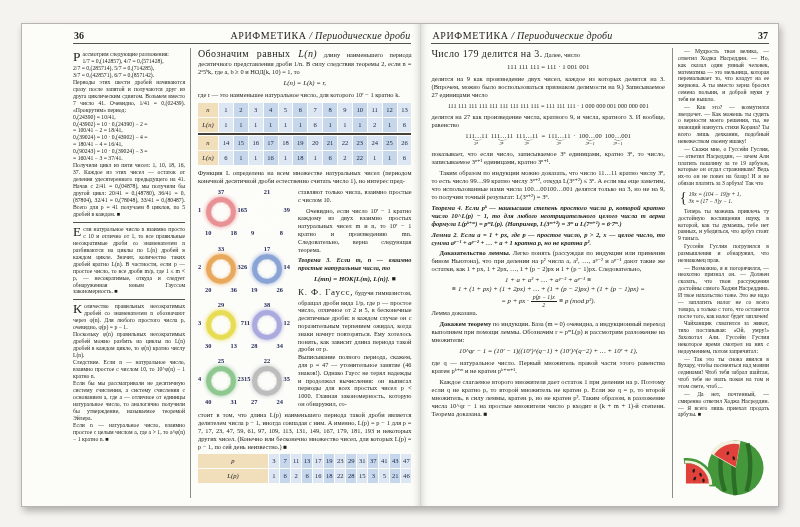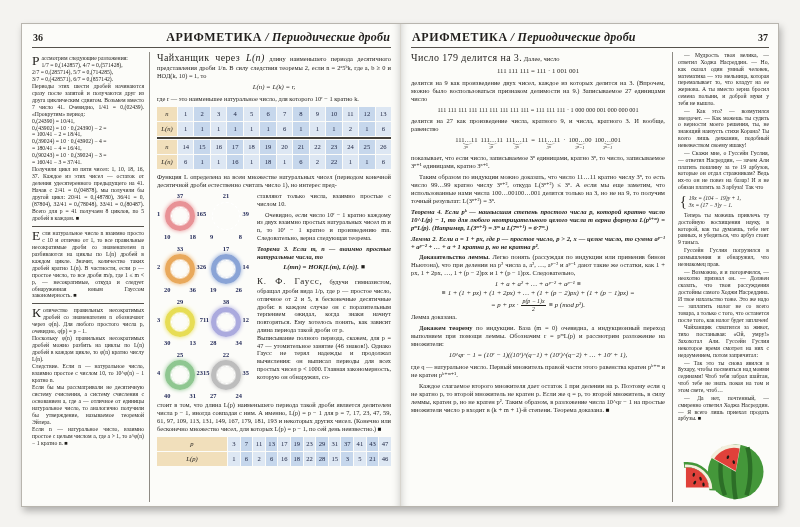--- a/index.html
+++ b/index.html
@@ -1,25 +1,25 @@
 <!DOCTYPE html>
 <html lang="ru" style="--page_bg: #fcfcf9; --rule: #55524c; --cell_tan: #f1dfbb; --cell_blue_a: #dde7f3; --cell_blue_b: #c6d7ec; --num_navy: #232a58; --melon_red: #e0413a; --melon_green: #44973a; --melon_dark_green: #2c6e27; --melon_rind: #f3efdd;"><head>
 <meta charset="utf-8">
 <style>
   * { margin:0; padding:0; box-sizing:border-box; }
   html,body { width:800px; height:527px; }
   body { background:#f4f3f0; font-family:"Liberation Serif","DejaVu Serif",serif; color:#201e1b; position:relative; overflow:hidden; }
   .spread { position:absolute; left:21px; top:23px; width:758px; height:484px; display:flex; background:var(--page_bg); border:1px solid #b8b5ae; box-shadow:2px 4px 7px rgba(0,0,0,.28); }
   .page { width:50%; padding:5px 9px 6px 10px; overflow:hidden; position:relative; background:var(--page_bg); }
-  .page-left { box-shadow: inset -7px 0 9px -7px rgba(0,0,0,.22); }
+  .page-left { box-shadow: inset -7px 0 9px -7px rgba(0,0,0,.22); margin-left: 41px; }
   .page-right { border-left:1px solid #d8d5ce; box-shadow: inset 7px 0 9px -7px rgba(0,0,0,.22); }
 
   .hdr { display:flex; justify-content:space-between; align-items:baseline; border-bottom:1px solid var(--rule); padding:1px 1px 2px; }
   .hdr .num { font-weight:bold; font-size:10px; }
-  .hdr .run { font-size:12px; letter-spacing:.6px;font-weight:bold; }
+  .hdr .run { font-size:10px; letter-spacing:.6px; }
   .hdr .run .ital { font-style:italic; letter-spacing:.2px; }
 
   .cols { display:flex; height:calc(100% - 17px); padding-top:4px; }
 
   
   .mcol { width:118px; flex:none; font-size:5.7px; line-height:1.22; text-align:justify; }
   .mcol-left { border-right:1px solid #8e8b84; padding-right:5px; margin-right:7px; }
   .mcol-right { width:97px; border-left:1px solid #8e8b84; padding-left:5px; margin-left:7px; display:flex; flex-direction:column; }
   .note { padding:3px 0 4px; white-space:pre-line; }
   .note + .note { border-top:1px solid #55524c; }
@@ -111,21 +111,21 @@
           <div class="note"><span class="dcap">Е</span><span>сли натуральное число n взаимно просто с 10 и отлично от 1, то все правильные несократимые дроби со знаменателем n разбиваются на циклы по L(n) дробей в каждом цикле. Значит, количество таких дробей кратно L(n). В частности, если p — простое число, то все дроби m/p, где 1 ≤ m &lt; p, — несократимые, откуда и следует обнаруженная юным Гауссом закономерность. ■</span></div>
 
           <div class="note"><span class="dcap">К</span><span>оличество правильных несократимых дробей со знаменателем n обозначают через φ(n). Для любого простого числа p, очевидно, φ(p) = p − 1.
 Поскольку φ(n) правильных несократимых дробей можно разбить на циклы по L(n) дробей в каждом цикле, то φ(n) кратно числу L(n).
 Следствие. Если n — натуральное число, взаимно простое с числом 10, то 10^φ(n) − 1 кратно n.
 Если бы мы рассматривали не десятичную систему счисления, а систему счисления с основанием a, где a — отличное от единицы натуральное число, то аналогично получили бы утверждение, называемое теоремой Эйлера.
 Если n — натуральное число, взаимно простое с целым числом a, где a &gt; 1, то a^φ(n) − 1 кратно n. ■</span></div>
         </div>
 
       <div class="maincol">
-        <div class="blk"><span class="lead-big"><span>Чайханщик через </span><span class="lead-math">L(n)</span></span><span> длину наименьшего периода десятичного представления дроби 1/n. В силу следствия теоремы 2, если n = 2ᵃ5ᵇk, где a, b ≥ 0 и НОД(k, 10) = 1, то</span></div>
+        <div class="blk"><span class="lead-big"><span>Обозначим равных </span><span class="lead-math">L(n)</span></span><span> длину наименьшего периода десятичного представления дроби 1/n. В силу следствия теоремы 2, если n = 2ᵃ5ᵇk, где a, b ≥ 0 и НОД(k, 10) = 1, то</span></div>
         <div class="formula">L(n) = L(k) = r,</div>
         <div class="blk">где r — это наименьшее натуральное число, для которого 10ʳ − 1 кратно k.</div>
 
         <div class="ntab">
           <div class="trow">
             <span class="tlabel">n</span>
             <span class="tvals">
                 <span class="tcell">1</span>
                 <span class="tcell">2</span>
                 <span class="tcell">3</span>

